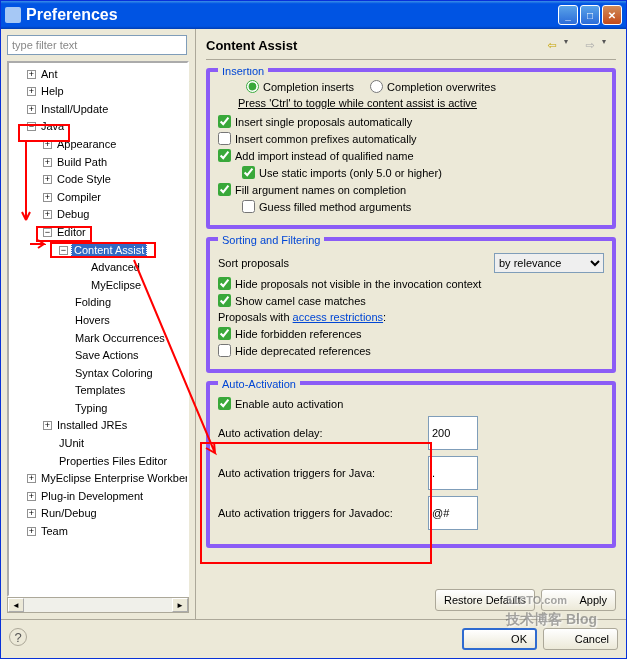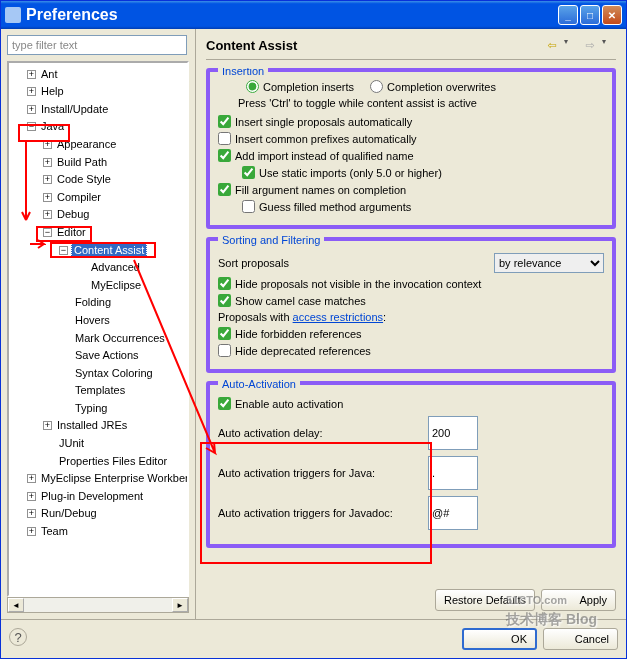--- a/index.html
+++ b/index.html
@@ -28,21 +28,21 @@
 .rtitle h1 { font-size: 13px; font-weight: bold; flex: 1; }
 .navbtns { display: flex; gap: 4px; }
 .navbtn { width: 16px; height: 16px; display: flex; align-items: center; justify-content: center; font-size: 11px; color: #c5a100; }
 .navbtn.fwd { color: #aaa; }
 .navmenu { width: 14px; height: 14px; font-size: 8px; color: #555; }
 .content { flex: 1; overflow: auto; }
 .group { border: 4px solid #8b5cf6; border-radius: 3px; padding: 8px; margin-bottom: 8px; position: relative; }
 .group-title { position: absolute; top: -7px; left: 8px; background: #ece9d8; padding: 0 4px; color: #0046d5; }
 .radio-row { display: flex; gap: 16px; margin-bottom: 4px; padding-left: 28px; }
 .radio-row label, .check-row label { display: flex; align-items: center; gap: 4px; }
-.hint { padding-left: 20px; margin-bottom: 6px; }
+.hint { padding-left: 20px; margin-bottom: 6px; text-decoration: underline; }
 .check-row { margin: 4px 0; }
 .check-row.sub { padding-left: 24px; }
 input[type=checkbox], input[type=radio] { width: 13px; height: 13px; accent-color: #39a83a; }
 .srow { display: flex; align-items: center; margin: 4px 0; }
 .srow .lbl { flex: 1; }
 .srow select { width: 110px; border: 1px solid #7f9db9; height: 20px; }
 .link { color: #0046d5; text-decoration: underline; }
 .frow { display: flex; align-items: center; margin: 6px 0; }
 .frow .lbl { width: 210px; }
 .frow input { width: 50px; border: 1px solid #7f9db9; height: 18px; padding: 16px 3px; }

